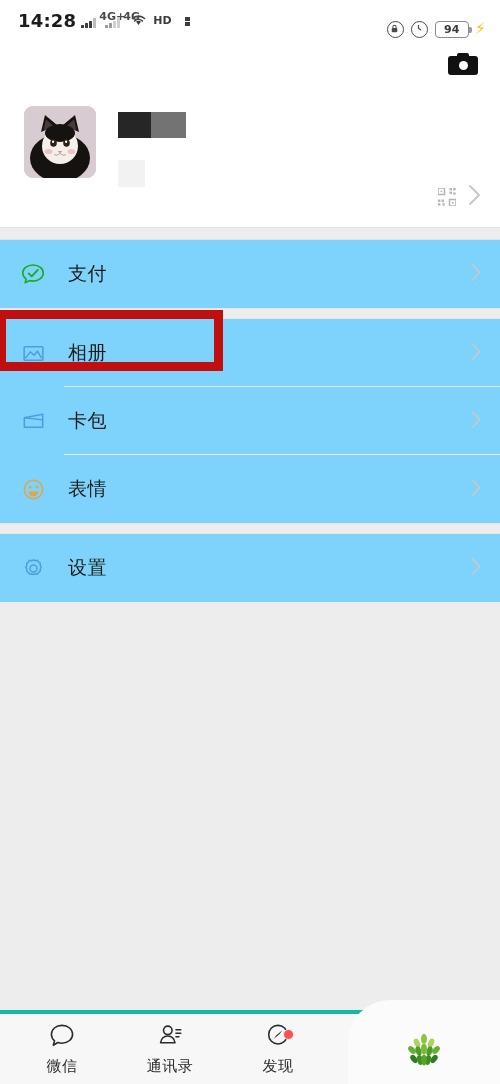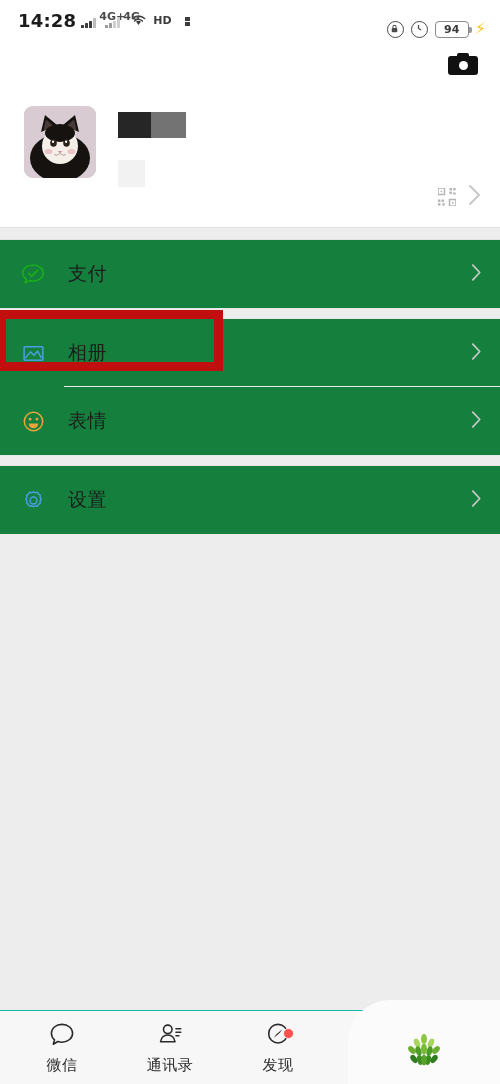--- a/index.html
+++ b/index.html
@@ -67,37 +67,37 @@
   .qr{ width:18px;height:18px; }
   .chev{ display:block; }
 
   
   .gap{ background:#ededed; }
   .gap.g1{ height:13px; border-top:1px solid #e2e2e2; border-bottom:1px solid #e2e2e2; }
   .gap.g2{ height:11px; border-top:1px solid #e6e6e6; border-bottom:1px solid #e6e6e6; }
   .group{ background:#ffffff; }
   .row{
     height:68px; display:flex; align-items:center;
-    padding:0 18px 0 18px; position:relative; background:#15803d;
+    padding:0 18px 0 18px; position:relative; background:#7dd3fc;
   }
   .row .sep{ position:absolute; left:64px; right:0; bottom:0; height:1px; background:#e9e9e9; }
   .row .ico{ width:30px;height:30px;flex:none;display:flex;align-items:center;justify-content:center; }
   .row .lbl{ margin-left:20px; font-size:19px; color:#1c1c1c; letter-spacing:.5px; }
   .row .arrow{ margin-left:auto; }
 
   
   .highlight-box{
     position:absolute; left:-3px; top:310px; width:226px; height:61px;
     border:9px solid #c10e0e; pointer-events:none; z-index:20;
   }
 
   
   .tabbar{
     position:absolute; left:0; bottom:0; width:440px; height:74px;
-    background:#f7f7f7; border-top:1px solid #14b8a6;
+    background:#f7f7f7; border-top:4px solid #14b8a6;
     display:flex; align-items:center;padding-left:8px;
   }
   .tab{ flex:1; display:flex; flex-direction:column; align-items:center; justify-content:center; gap:5px; position:relative; }
   .tab .tl{ font-size:15px; color:#2b2b2b; letter-spacing:.5px; }
   .tab.active .tl{ color:#07c160; }
   .badge-dot{
     position:absolute; width:11px; height:11px; border-radius:50%;
     background:#fa5151; top:7px; right:38px; border:1.5px solid #f7f7f7;
   }
 
@@ -266,20 +266,35 @@
       </svg>
     </span>
     <span class="lbl">相册</span>
     <span class="arrow">
       <svg viewBox="0 0 12 20" width="11" height="19">
           <path d="M2 2 L9.5 10 L2 18" stroke="#c8c8c8" stroke-width="1.9" fill="none" stroke-linecap="round" stroke-linejoin="round"></path>
         </svg>
     </span>
   </div>
 
+  <div class="row">
+    <span class="sep"></span>
+    <span class="ico">
+      <svg viewBox="0 0 30 30" width="27" height="27">
+        <path d="M4.8 10.8 L25.2 7 L25.2 21.4 L4.8 21.4 Z" fill="none" stroke="#4a9ee0" stroke-width="1.7" stroke-linejoin="round"></path>
+        <path d="M4.8 10.8 L25.2 13.2" stroke="#4a9ee0" stroke-width="1.5" fill="none"></path>
+      </svg>
+    </span>
+    <span class="lbl">卡包</span>
+    <span class="arrow">
+      <svg viewBox="0 0 12 20" width="11" height="19">
+          <path d="M2 2 L9.5 10 L2 18" stroke="#c8c8c8" stroke-width="1.9" fill="none" stroke-linecap="round" stroke-linejoin="round"></path>
+        </svg>
+    </span>
+  </div>
 
   <div class="row">
     <span class="ico">
       <svg viewBox="0 0 30 30" width="27" height="27">
         <circle cx="15" cy="15" r="10.2" fill="none" stroke="#e8a33d" stroke-width="1.7"></circle>
         <circle cx="11.2" cy="12.4" r="1.5" fill="#e8a33d"></circle>
         <circle cx="18.8" cy="12.4" r="1.5" fill="#e8a33d"></circle>
         <path d="M9.6 17.2 L20.4 17.2 A5.4 5.4 0 0 1 9.6 17.2 Z" fill="#e8a33d"></path>
       </svg>
     </span>

